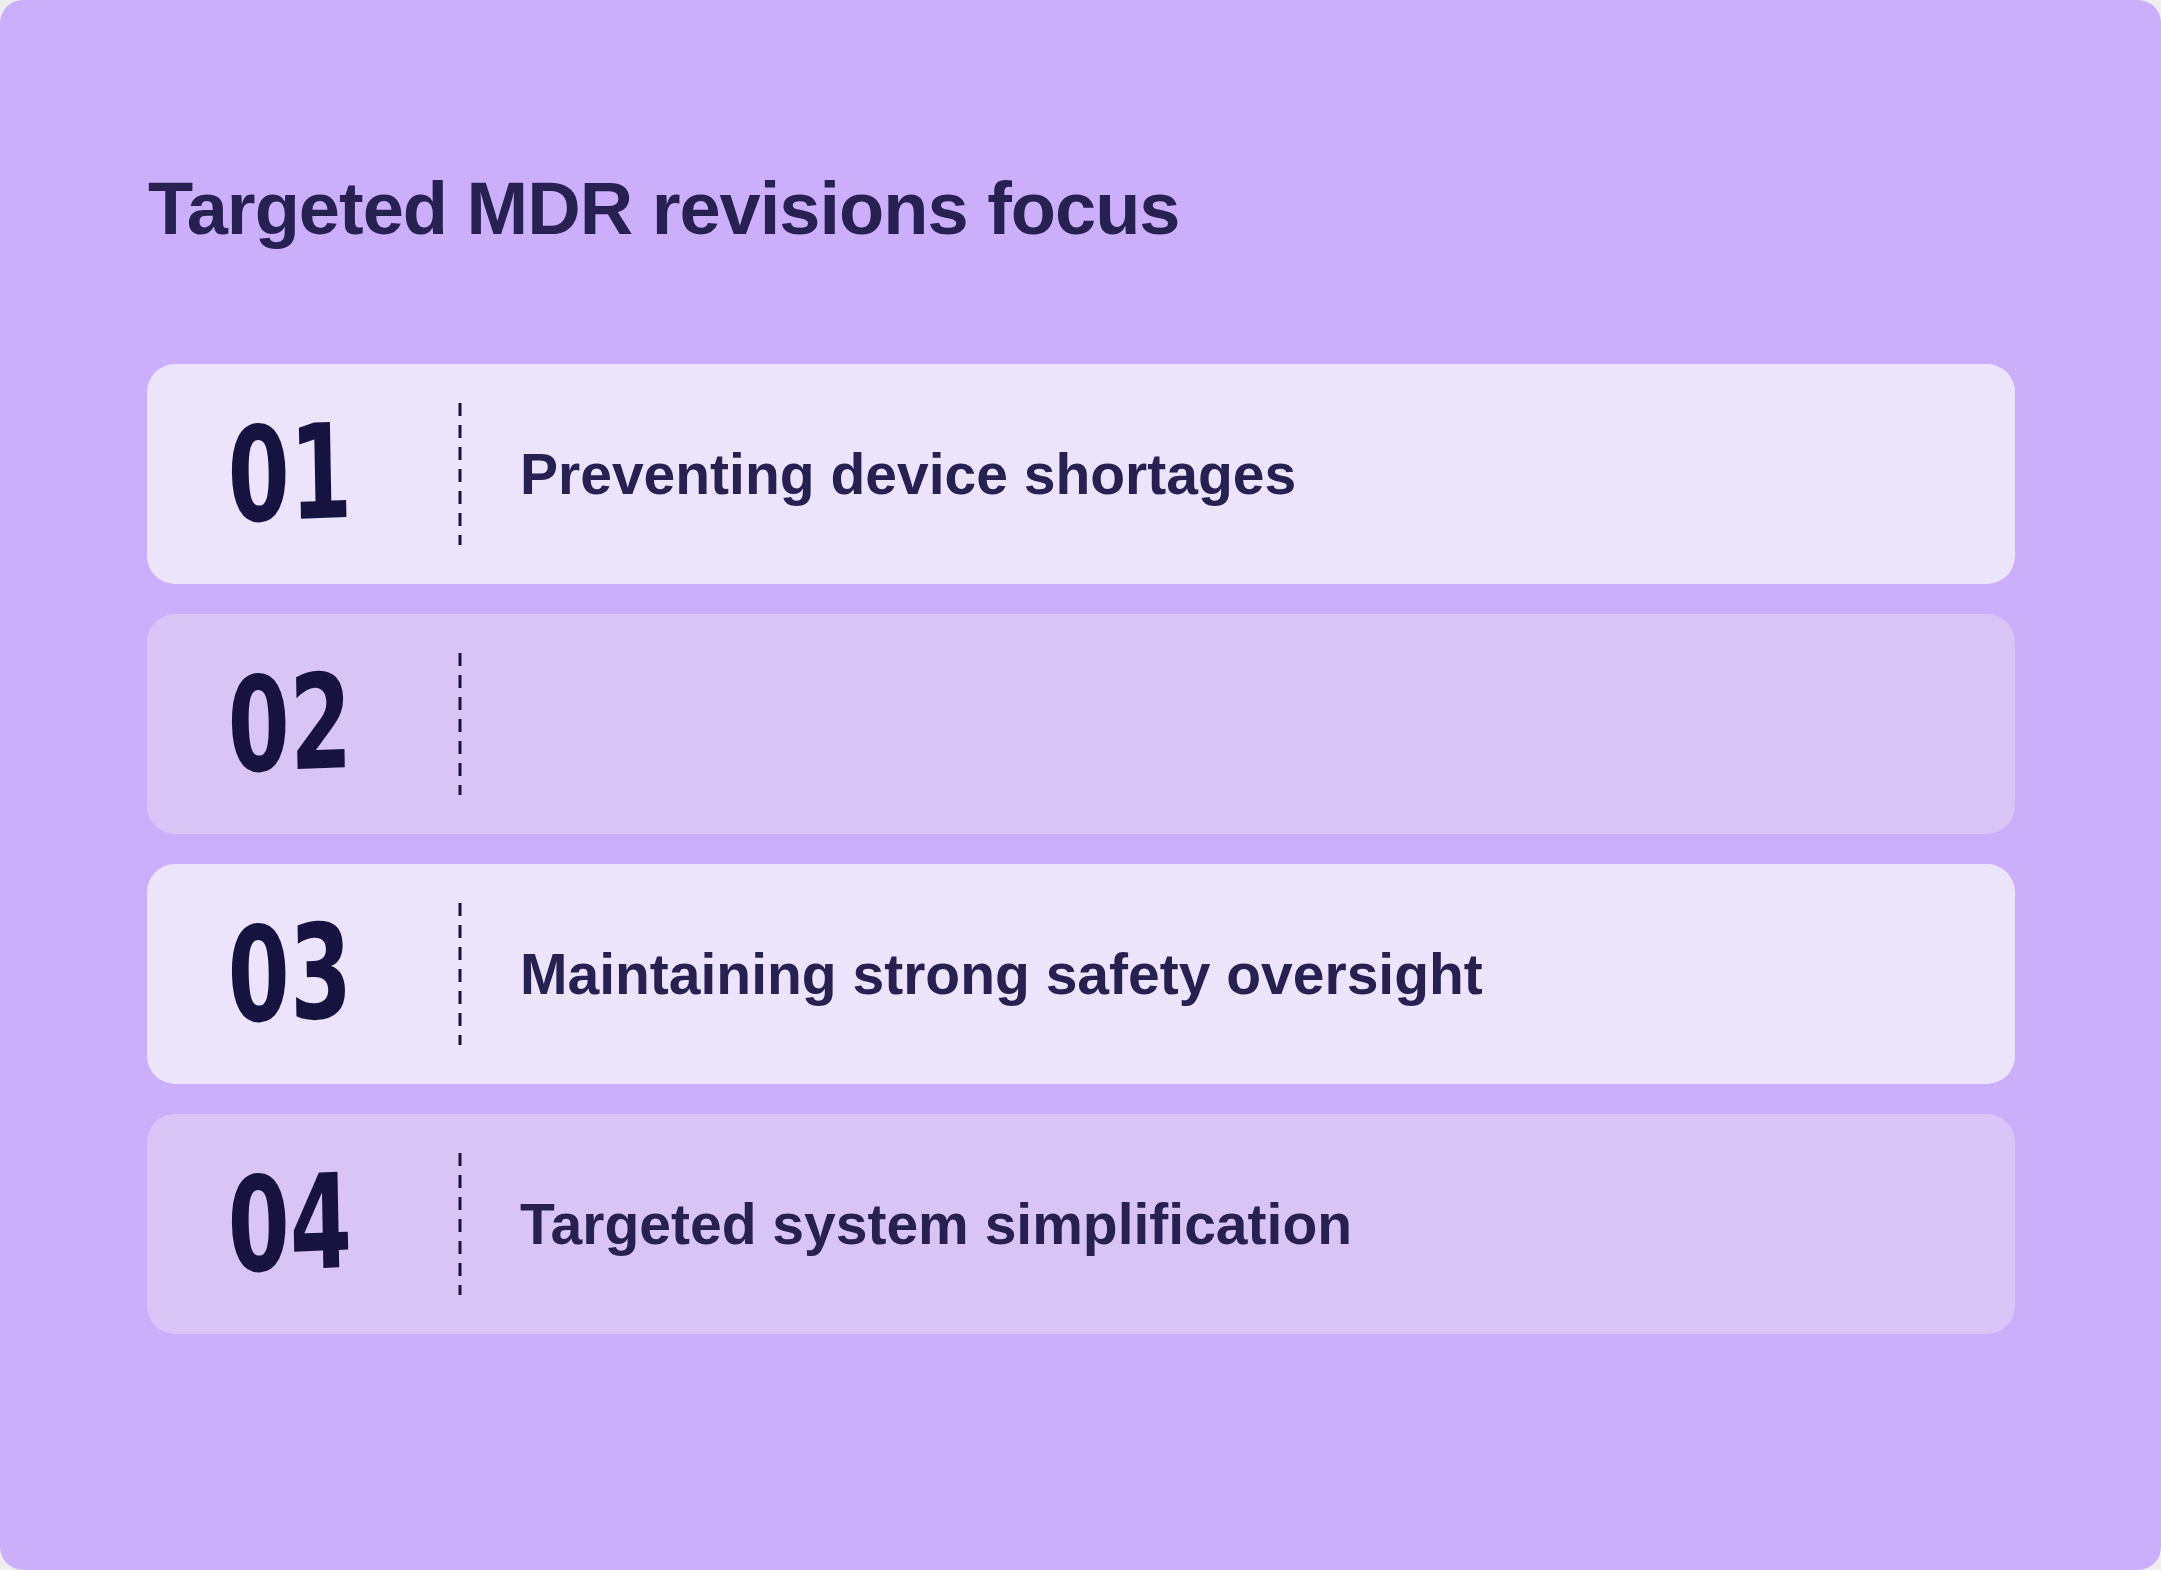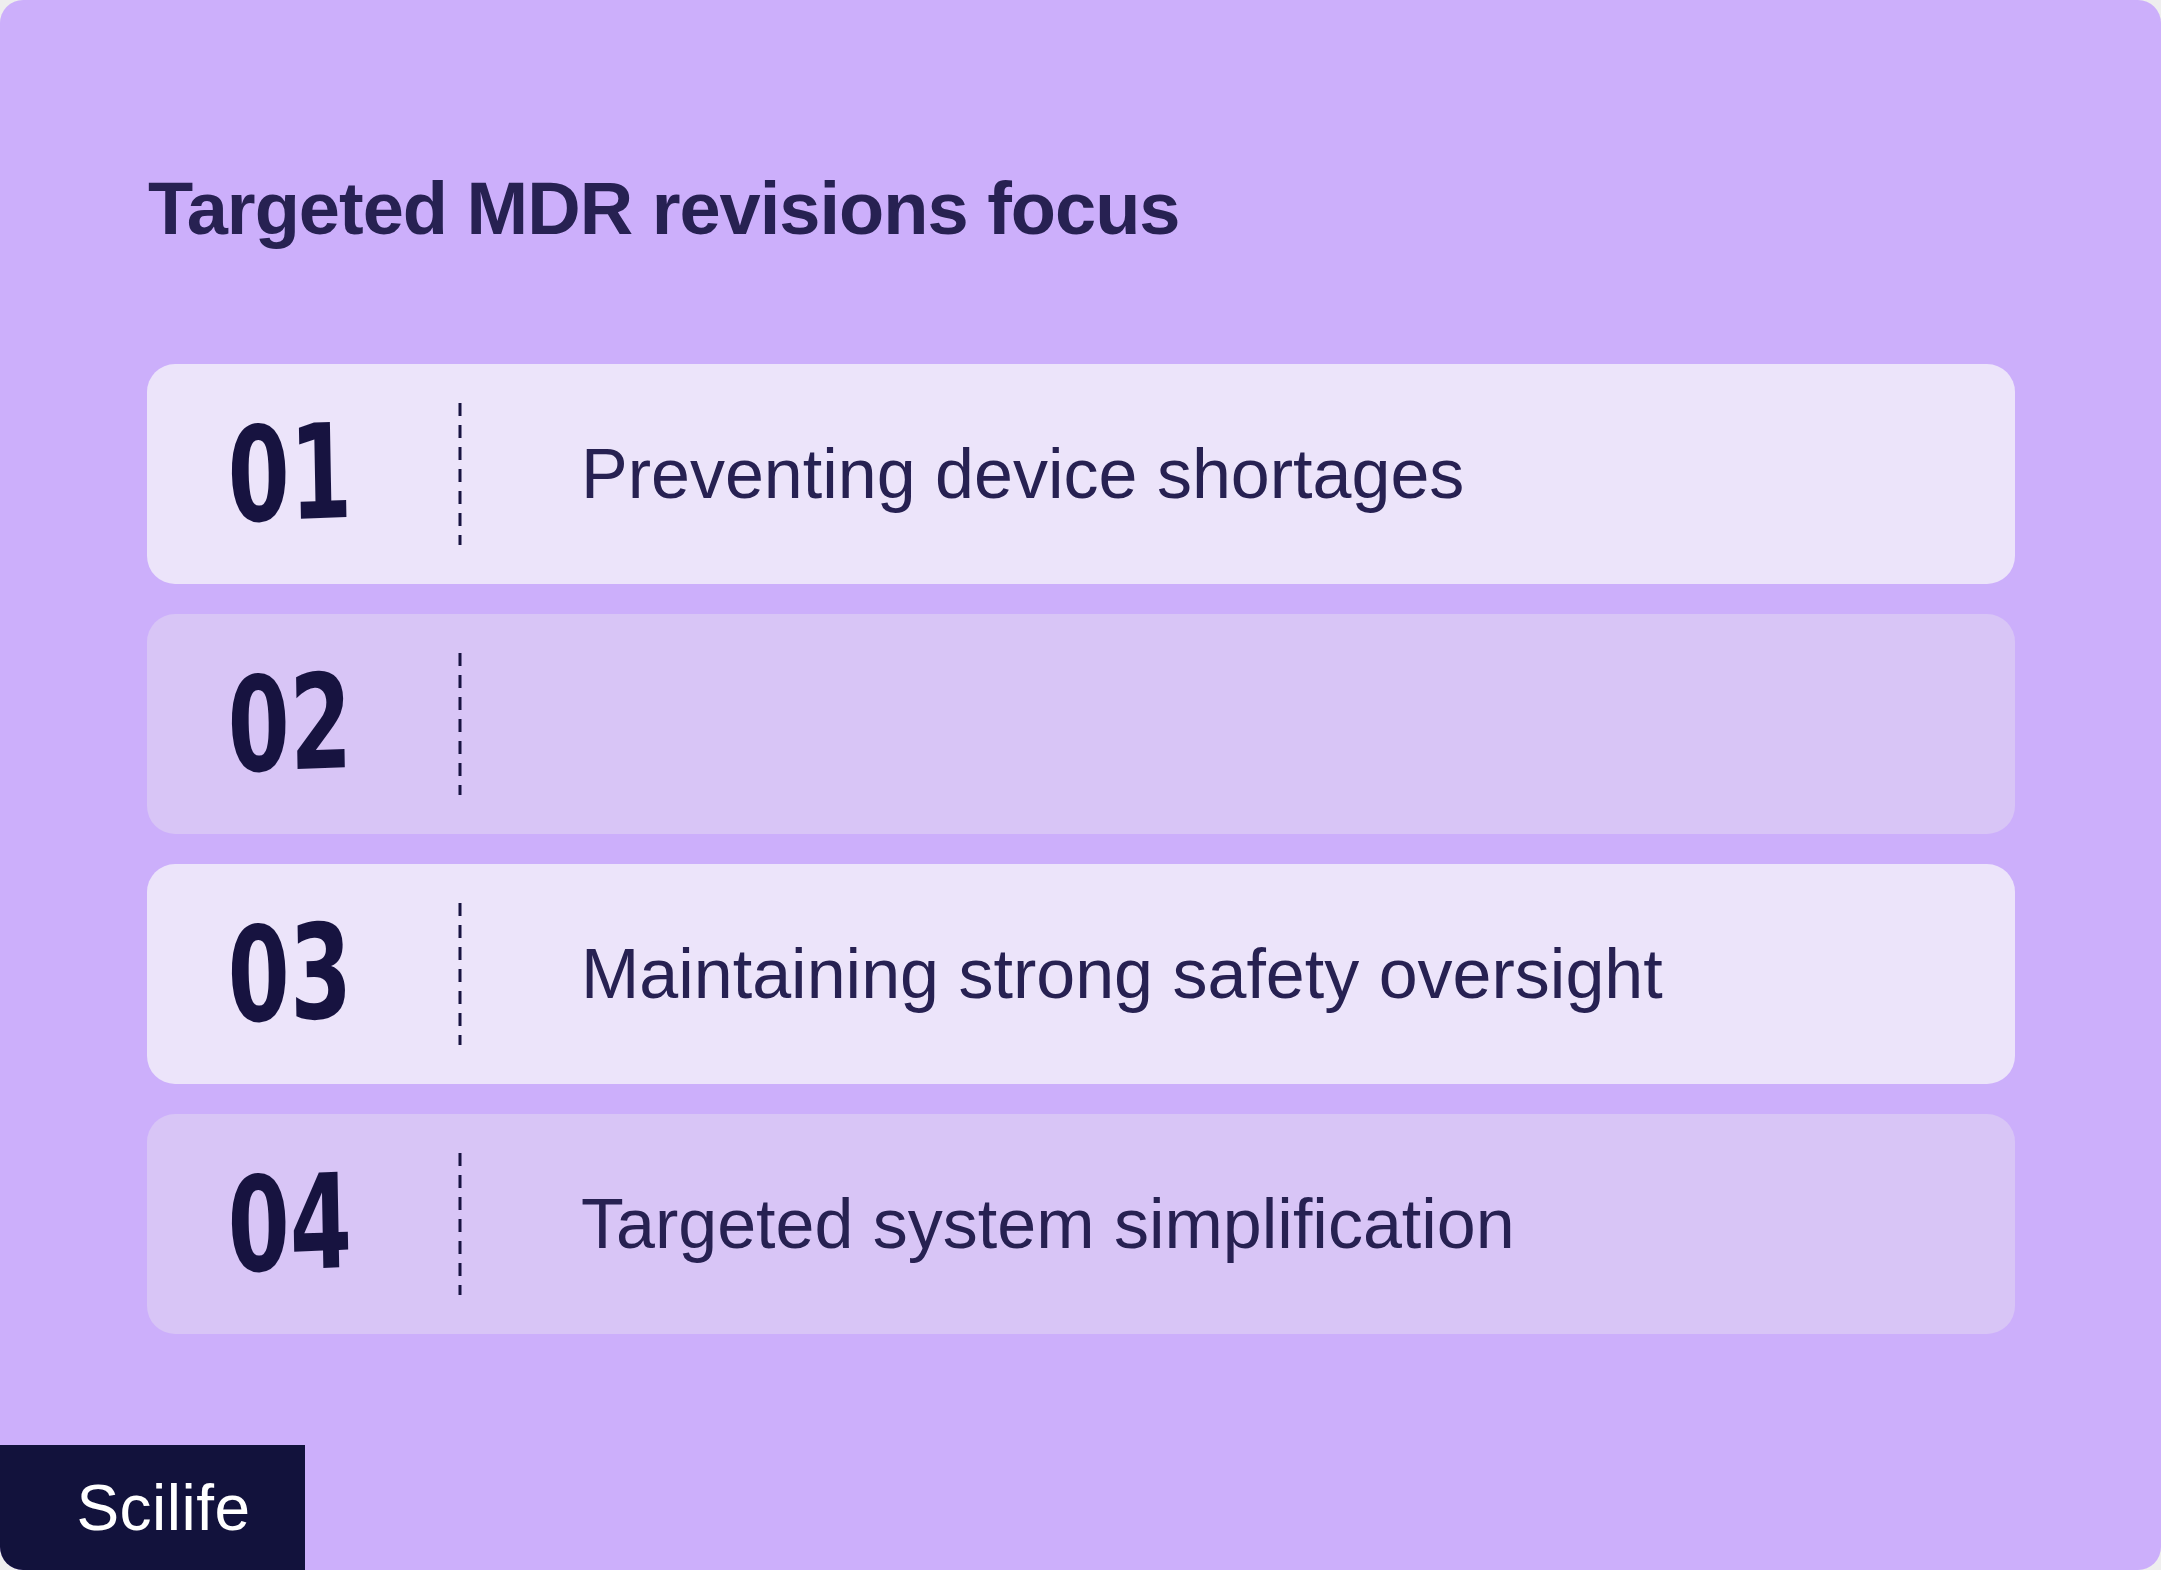--- a/index.html
+++ b/index.html
@@ -63,23 +63,23 @@
     line-height:1;
   }
   .divider{
     flex:0 0 auto;
     height:146px;
     color:var(--number-navy);
     display:flex;
     align-items:center;
   }
   .label{
-    margin-left:119px;
-    font-size:70px;
-    font-weight:400;
+    margin-left:58px;
+    font-size:57px;
+    font-weight:700;
     color:var(--text-navy);
     letter-spacing:0px;
     line-height:1.2;
   }
   .logo{
     position:absolute;
     left:0;
     bottom:0;
     width:305px;
     height:125px;
@@ -140,17 +140,14 @@
       <div class="divider">
         <svg width="4" height="146" viewBox="0 0 4 146" aria-hidden="true">
           <line x1="2" y1="2" x2="2" y2="144" stroke="currentColor" stroke-width="3" stroke-dasharray="13 9"></line>
         </svg>
       </div>
       <div class="label">Targeted system simplification</div>
     </li>
 
   </ul>
 
-  <div class="logo">
-    <span class="logo-text">Scilife</span>
-  </div>
 
 </div>
 
 </body></html>

